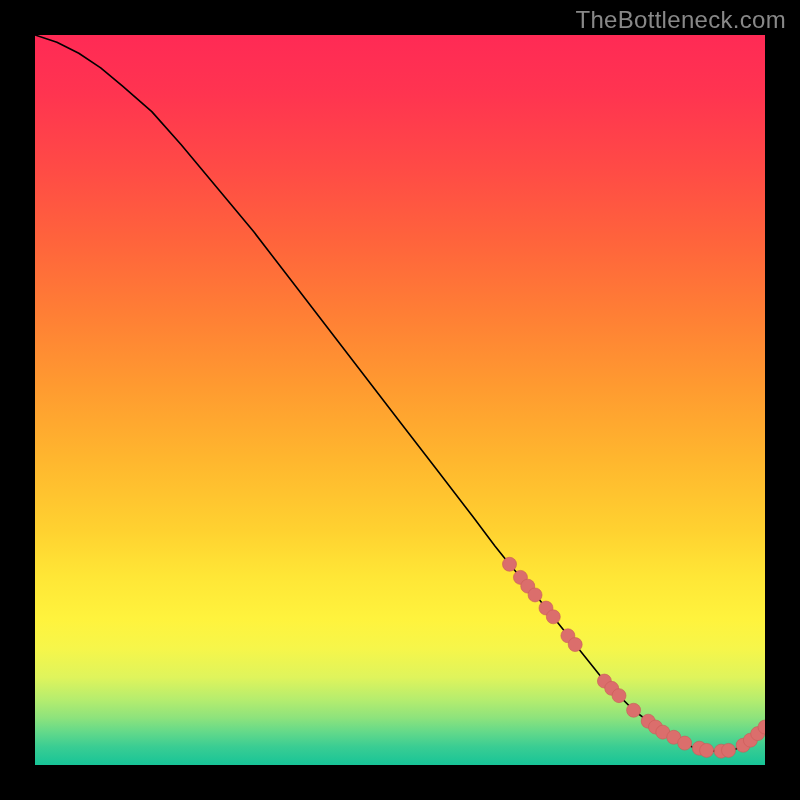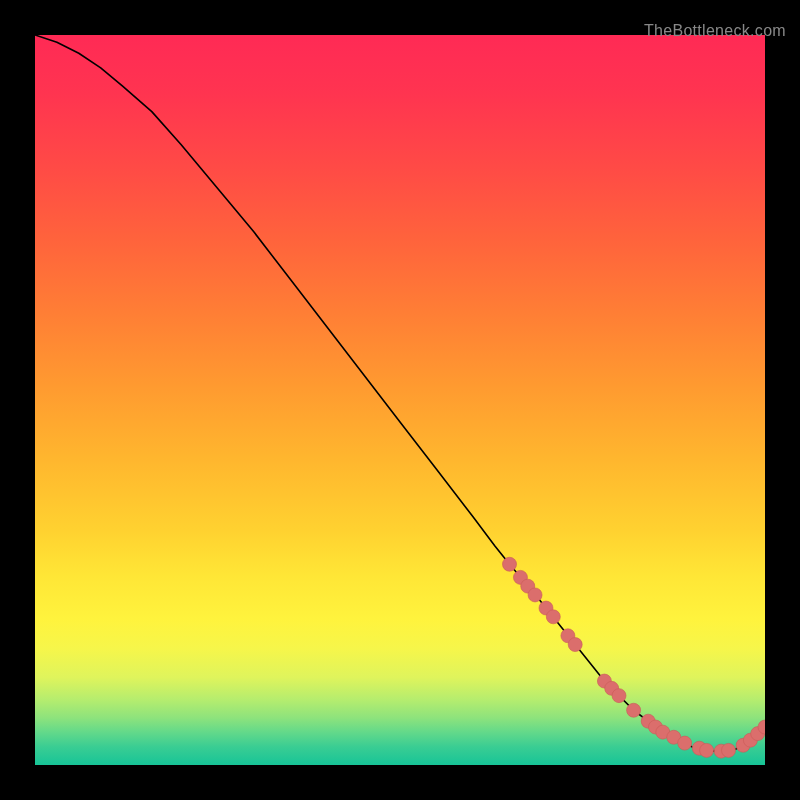--- a/index.html
+++ b/index.html
@@ -12,24 +12,24 @@
     font-family: Arial, Helvetica, sans-serif;
   }
   .frame {
     position: relative;
     width: 800px;
     height: 800px;
     background: #000000;
   }
   .watermark {
     position: absolute;
-    top: 22px;
+    top: 6px;
     right: 14px;
     color: #888888;
-    font-size: 16px;
+    font-size: 24px;
     font-weight: 400;
     letter-spacing: 0.3px;
     z-index: 10;
   }
   svg.chart {
     position: absolute;
     left: 35px;
     top: 35px;
     width: 730px;
     height: 730px;

